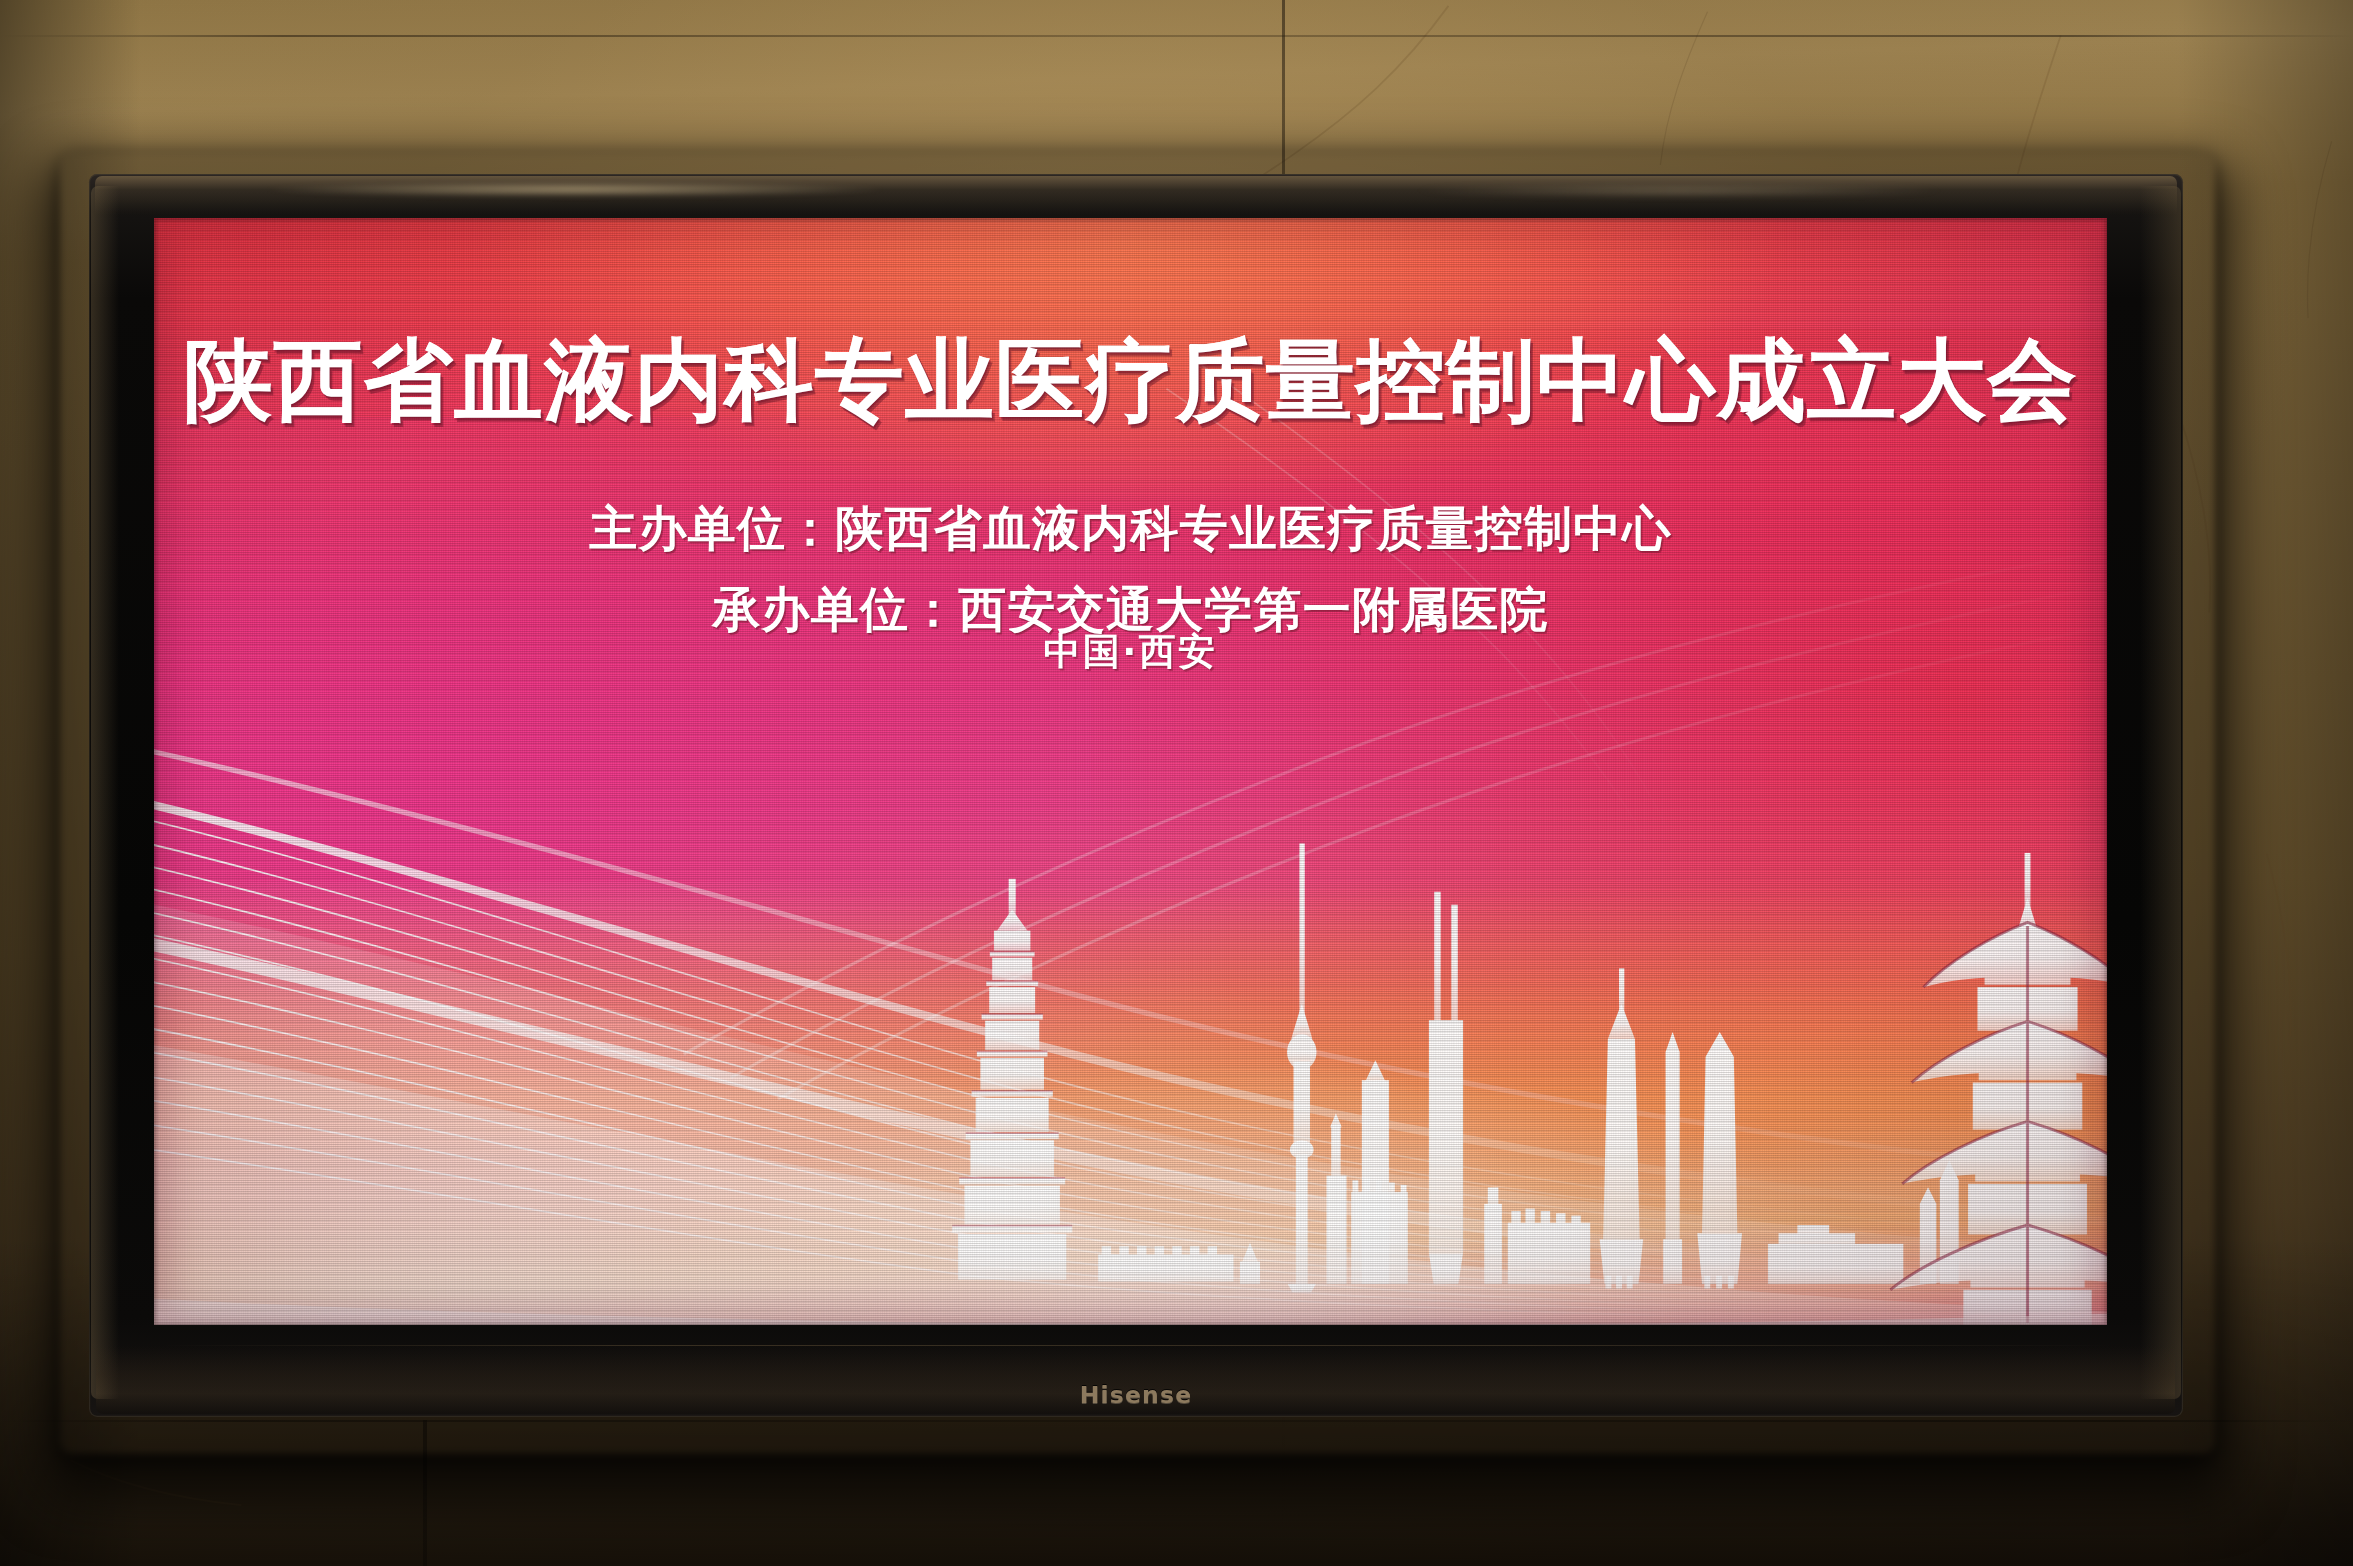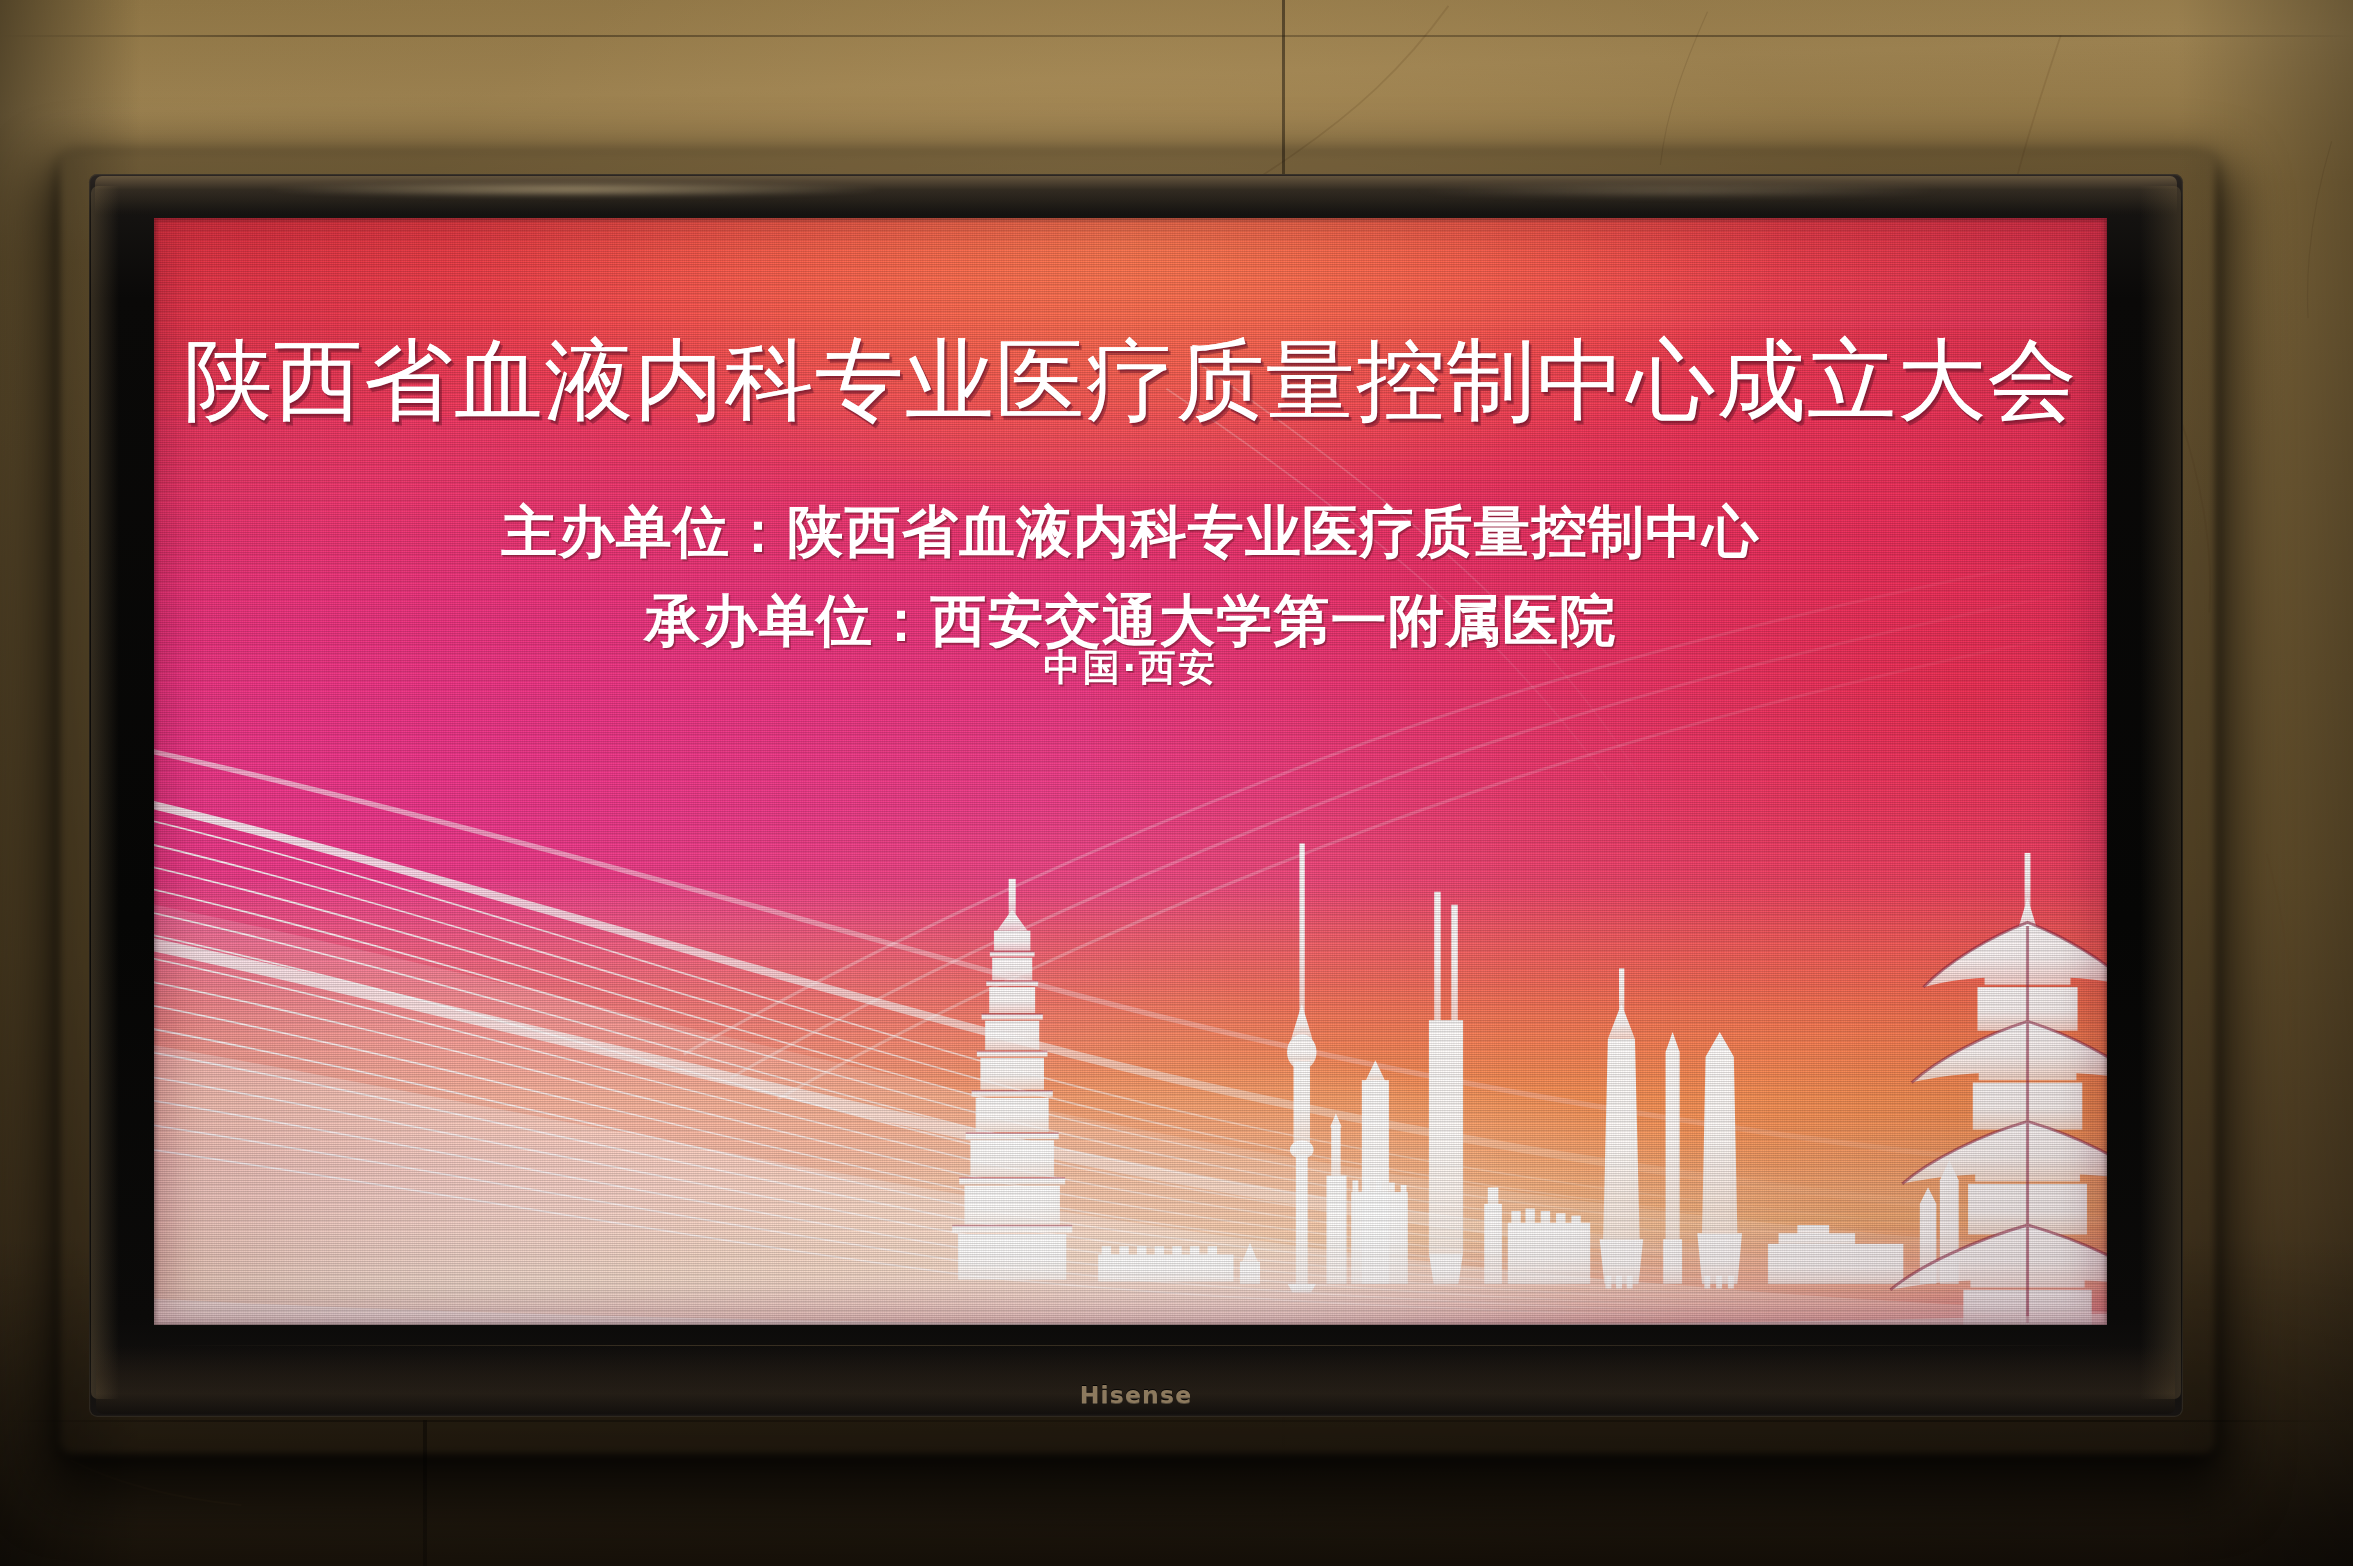--- a/index.html
+++ b/index.html
@@ -196,34 +196,34 @@
     box-shadow:inset 0 0 35px 15.3px rgba(90,10,30,.22), inset 0 0 4.7px 1.8px rgba(0,0,0,.35);
   }
 
   
   .content{
     position:absolute;inset:0;z-index:40;
     display:flex;flex-direction:column;align-items:center;
     color:#fff;text-align:center;
   }
   .ttl{
-    font-weight:normal;
+    font-weight:bold;
     color:#fff;
     line-height:1.0;
     text-shadow:
       2.9px 4.1px 0 rgba(96,18,38,.42),
       1.2px 1.8px 1.2px rgba(120,20,45,.55),
       0 0 0.6px rgba(255,255,255,.9);
     letter-spacing:1.2px;
   }
   .ttl1{font-size:89px;margin-top:118px;}
   .ttl2{font-size:89px;margin-top:21px;}
   .sub{
     font-weight:bold;color:#fff;line-height:1.0;letter-spacing:1.2px;
-    font-size:56px;
+    font-size:48px;
     text-shadow:1.8px 2.4px 0 rgba(110,22,45,.40),0.6px 1.2px 1.2px rgba(120,25,50,.5);
   }
   .sub1{margin-top:79px;}
   .sub2{margin-top:33px;}
   .dt{
     font-weight:bold;color:#fff;line-height:1.0;letter-spacing:0.6px;
     font-size:45px;
     text-shadow:1.8px 2.4px 0 rgba(110,22,45,.36),0.6px 1.2px 1.2px rgba(120,25,50,.45);
   }
   .dt1{margin-top:72px;}

